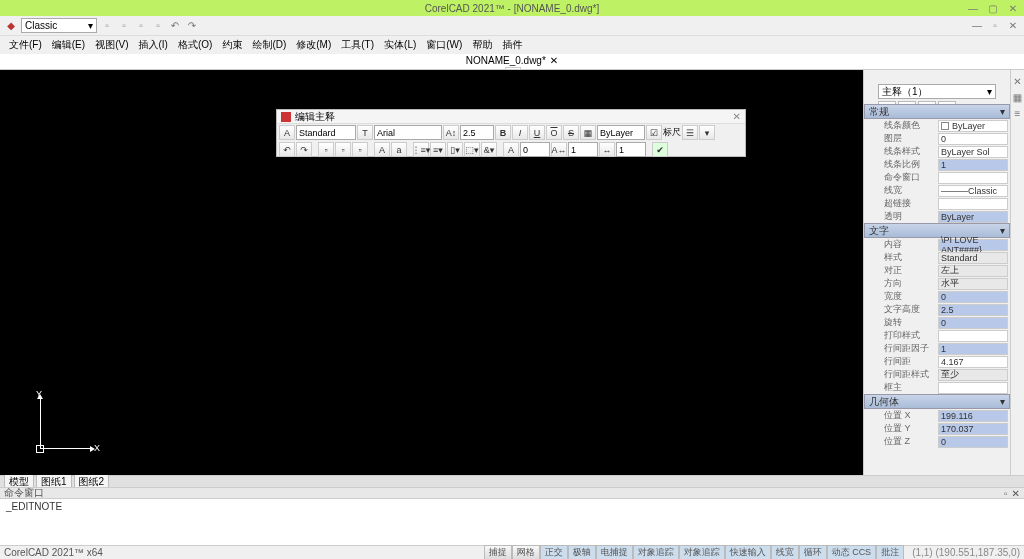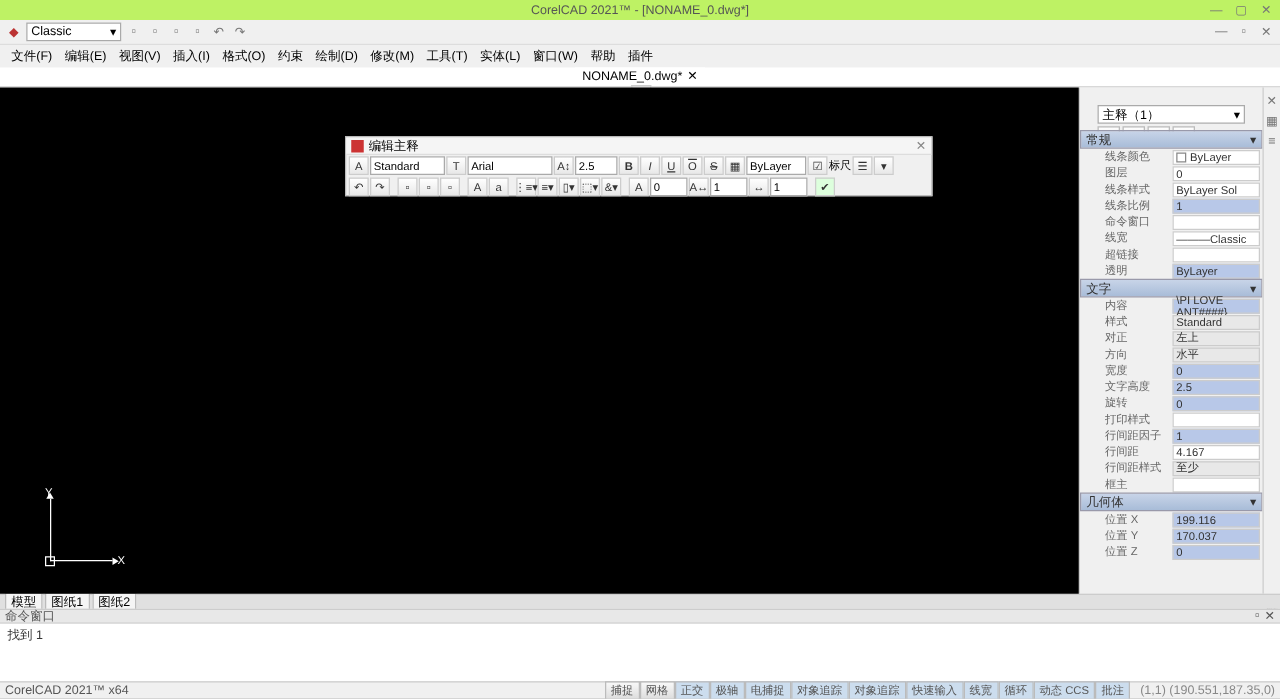--- a/index.html
+++ b/index.html
@@ -320,21 +320,21 @@
 </div>
 
 <div class="cmd-header">
   <span>命令窗口</span>
   <div class="r">
       <span>▫</span>
       <span>✕</span>
     </div>
 </div>
 <div class="cmd-output">
-  <div>找到 1</div>
+  <div>_EDITNOTE</div>
 </div>
 
 <div class="statusbar">
   <span>CorelCAD 2021™ x64</span>
   <div class="btns" id="status-btns">
       <div class="sbtn">捕捉</div>
       <div class="sbtn">网格</div>
       <div class="sbtn on">正交</div>
       <div class="sbtn on">极轴</div>
       <div class="sbtn on">电捕捉</div>

